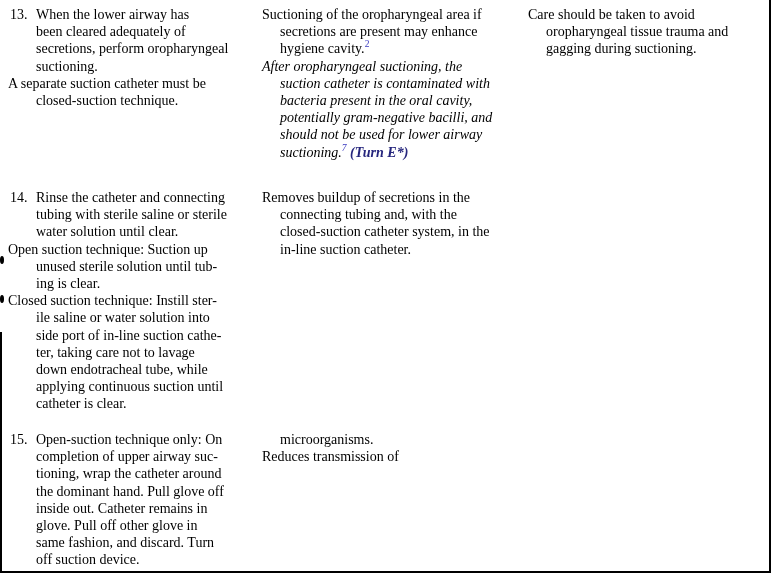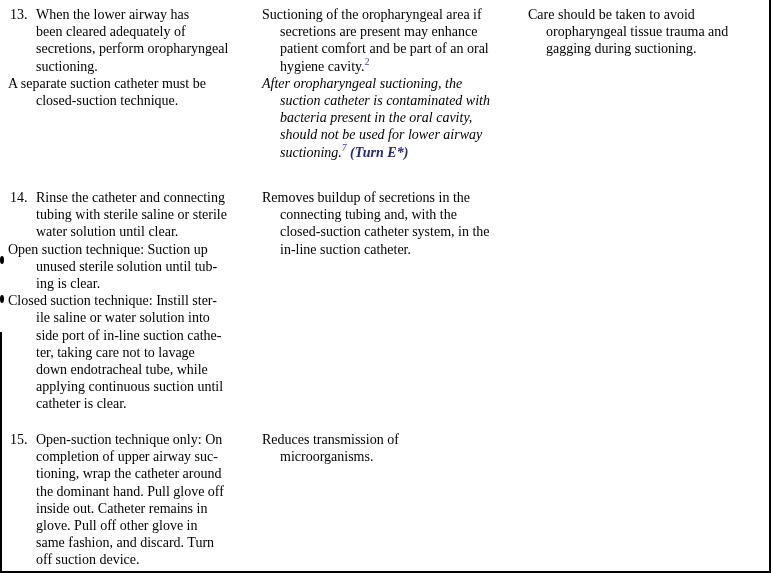--- a/index.html
+++ b/index.html
@@ -61,27 +61,27 @@
         </div>
         <div class="para" style="padding-left: 28px;">
           <div class="line" style="margin-left: -28px;"><span>A separate suction catheter must be</span></div>
           <div class="line"><span>closed-suction technique.</span></div>
         </div>
       </div>
       <div class="cell" style="left: 262px; top: 6px; width: 260px;">
         <div class="para" style="padding-left: 18px;">
           <div class="line" style="margin-left: -18px;"><span>Suctioning of the oropharyngeal area if</span></div>
           <div class="line"><span>secretions are present may enhance</span></div>
-          <div class="line"><span>patient comfort and be part of an oral</span></div>
           <div class="line"><span>hygiene cavity.</span><span class="sup">2</span></div>
         </div>
         <div class="para" style="padding-left: 18px; font-style: italic;">
           <div class="line" style="margin-left: -18px;"><span>After oropharyngeal suctioning, the</span></div>
           <div class="line"><span>suction catheter is contaminated with</span></div>
           <div class="line"><span>bacteria present in the oral cavity,</span></div>
+          <div class="line"><span>potentially gram-negative bacilli, and</span></div>
           <div class="line"><span>should not be used for lower airway</span></div>
           <div class="line"><span>suctioning.</span><span class="sup">7</span><span> </span><span class="level">(Turn E*)</span></div>
         </div>
       </div>
       <div class="cell" style="left: 528px; top: 6px; width: 240px;">
         <div class="para" style="padding-left: 18px;">
           <div class="line" style="margin-left: -18px;"><span>Care should be taken to avoid</span></div>
           <div class="line"><span>oropharyngeal tissue trauma and</span></div>
           <div class="line"><span>gagging during suctioning.</span></div>
         </div>
@@ -122,22 +122,22 @@
           <div class="line"><span>tioning, wrap the catheter around</span></div>
           <div class="line"><span>the dominant hand. Pull glove off</span></div>
           <div class="line"><span>inside out. Catheter remains in</span></div>
           <div class="line"><span>glove. Pull off other glove in</span></div>
           <div class="line"><span>same fashion, and discard. Turn</span></div>
           <div class="line"><span>off suction device.</span></div>
         </div>
       </div>
       <div class="cell" style="left: 262px; top: 431px; width: 260px;">
         <div class="para" style="padding-left: 18px;">
+          <div class="line"><span>microorganisms.</span></div>
           <div class="line" style="margin-left: -18px;"><span>Reduces transmission of</span></div>
-          <div class="line"><span>microorganisms.</span></div>
         </div>
       </div>
     </div>
   <div class="artifact border-right"></div>
   <div class="artifact border-bottom"></div>
   <div class="artifact border-left"></div>
   <div class="artifact speck speck-1"></div>
   <div class="artifact speck speck-2"></div>
 </div>
 

